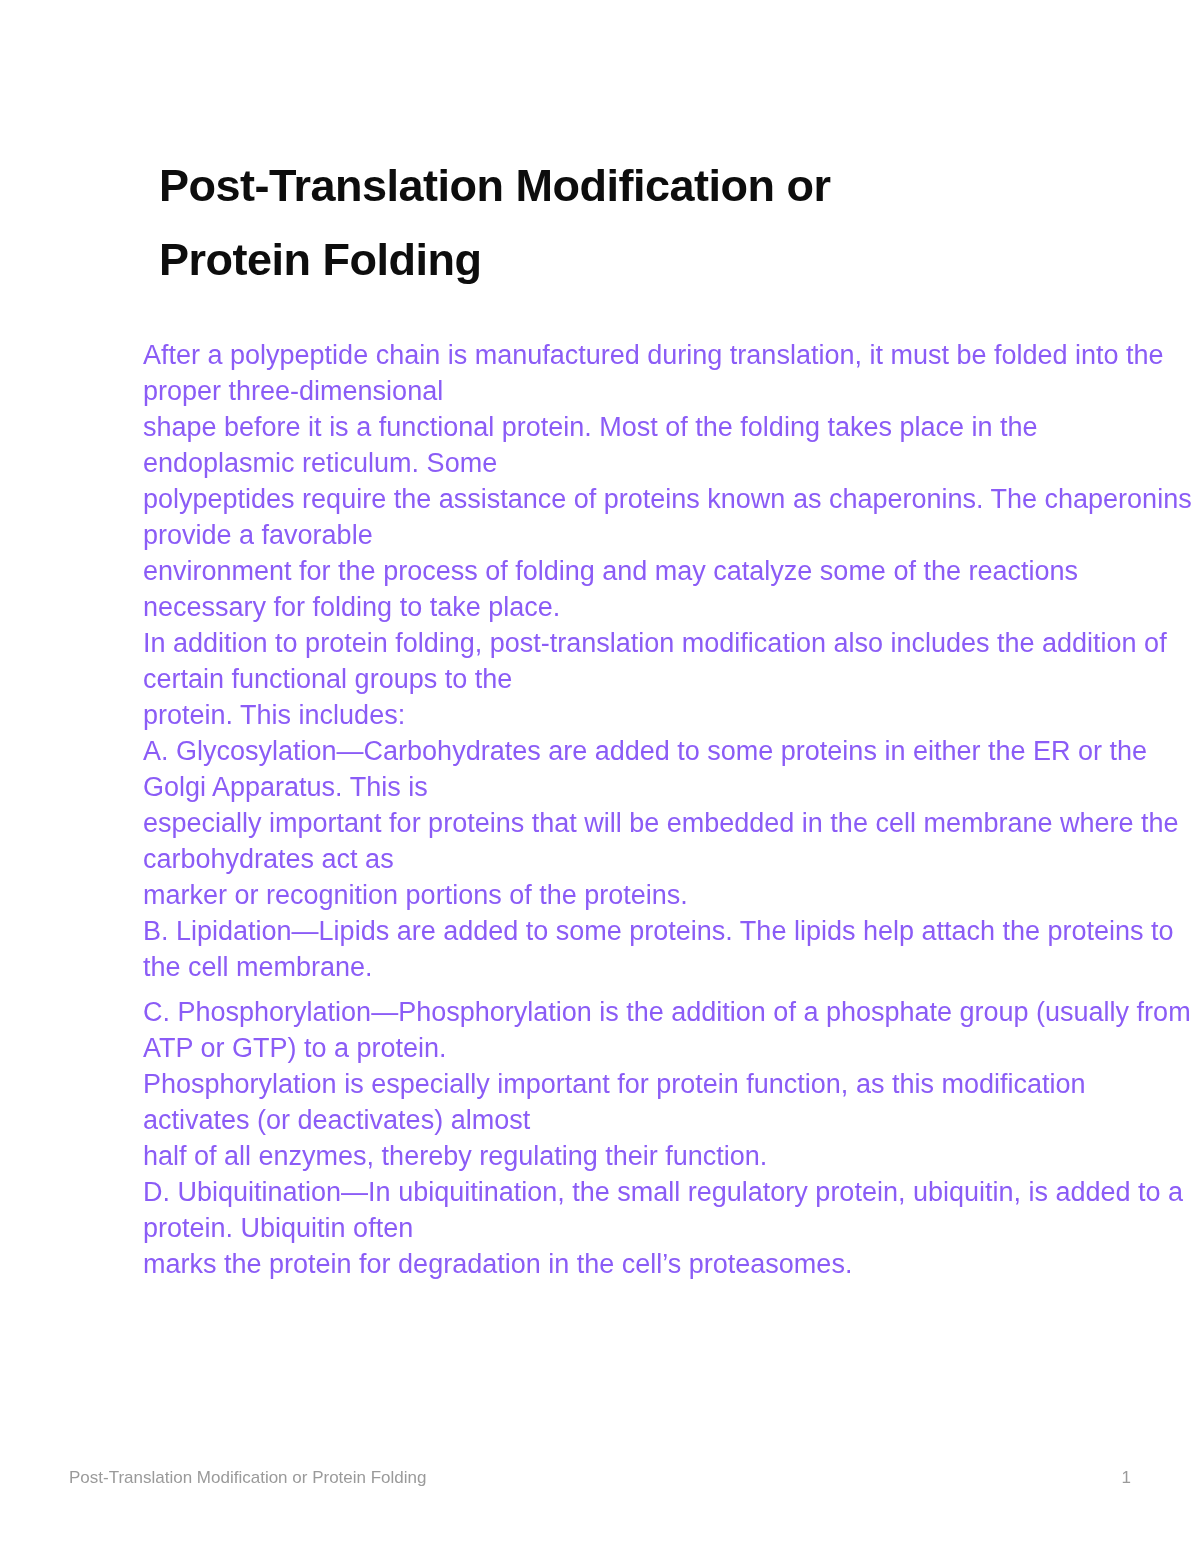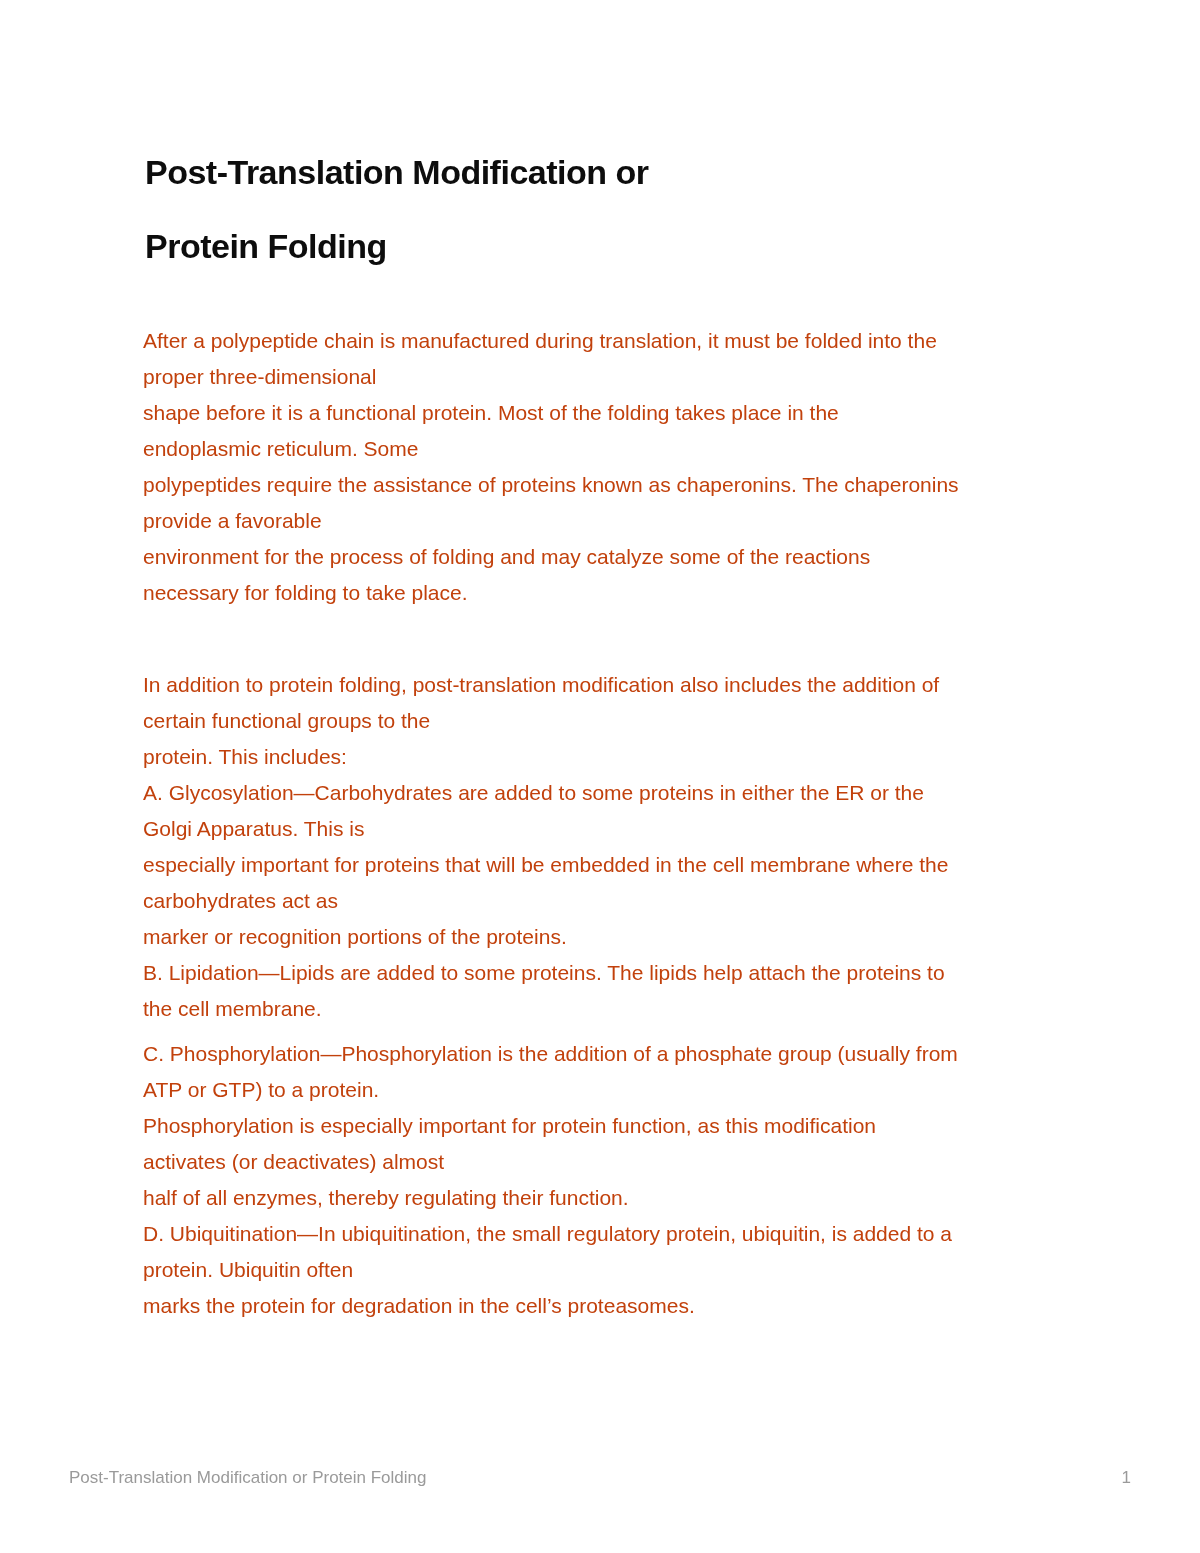--- a/index.html
+++ b/index.html
@@ -16,38 +16,38 @@
     font-family: "Liberation Sans", "DejaVu Sans", sans-serif;
   }
   .content {
     position: absolute;
     left: 143px;
     top: 0;
     width: 980px;
     padding-top: 133px;
   }
   .doc-title {
-    margin: 2px;
-    font-size: 34px;
+    margin: 16px;
+    font-size: 45px;
     line-height: 74px;
     font-weight: 700;
     color: #0d0d0d;
     white-space: pre;
     letter-spacing: -0.5px;
   }
   .body-para {
     margin: 0;
-    font-size: 21px;
+    font-size: 27px;
     line-height: 36px;
     font-weight: 400;
-    color: #c2410c;
+    color: #8b5cf6;
     white-space: pre;
   }
   .para-1 { margin-top: 40px; }
-  .para-2 { margin-top: 56px; }
+  .para-2 { }
   .para-3 { margin-top: 9px; }
   .footer {
     position: absolute;
     left: 69px;
     top: 1468px;
     width: 1062px;
     display: flex;
     justify-content: space-between;
     align-items: baseline;
     font-size: 17px;

